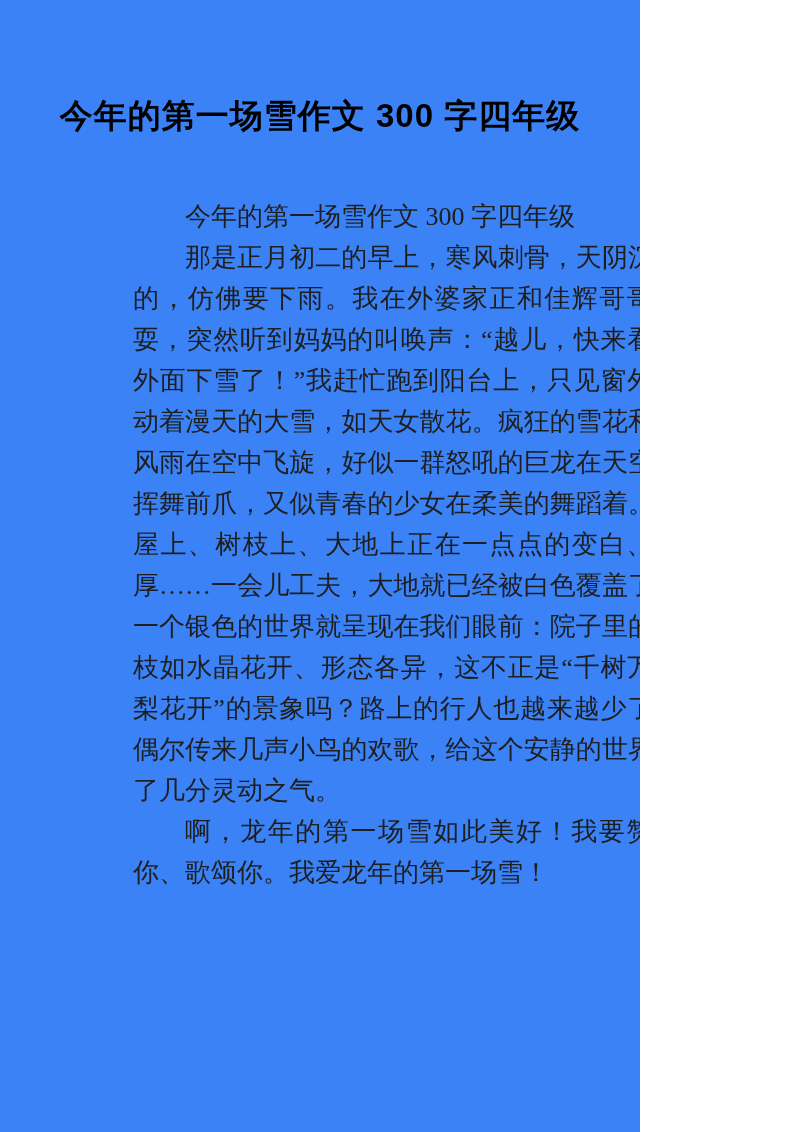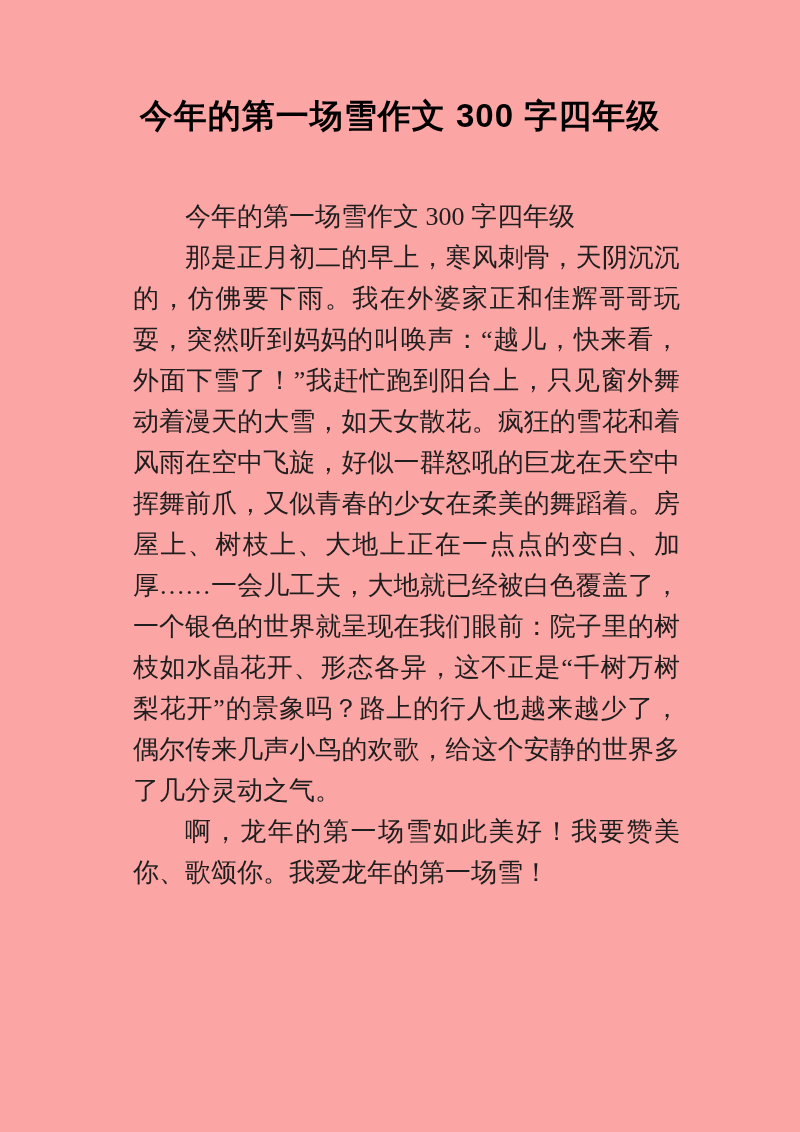--- a/index.html
+++ b/index.html
@@ -2,23 +2,23 @@
 <html><head>
 <meta charset="utf-8">
 <style>
   html, body {
     margin: 0;
     padding: 0;
     background: #ffffff;
   }
   .page {
     position: relative;
-    width: 800px;
+    width: 640px;
     height: 1132px;
-    background: #fca5a5;
+    background: #3b82f6;
     overflow: hidden;
   }
   .doc-title {
     position: absolute;
     top: 94px;
     left: 0;
     width: 100%;
     margin: 0;
     text-align: center;
     font-family: "Liberation Sans", "DejaVu Sans", sans-serif;

